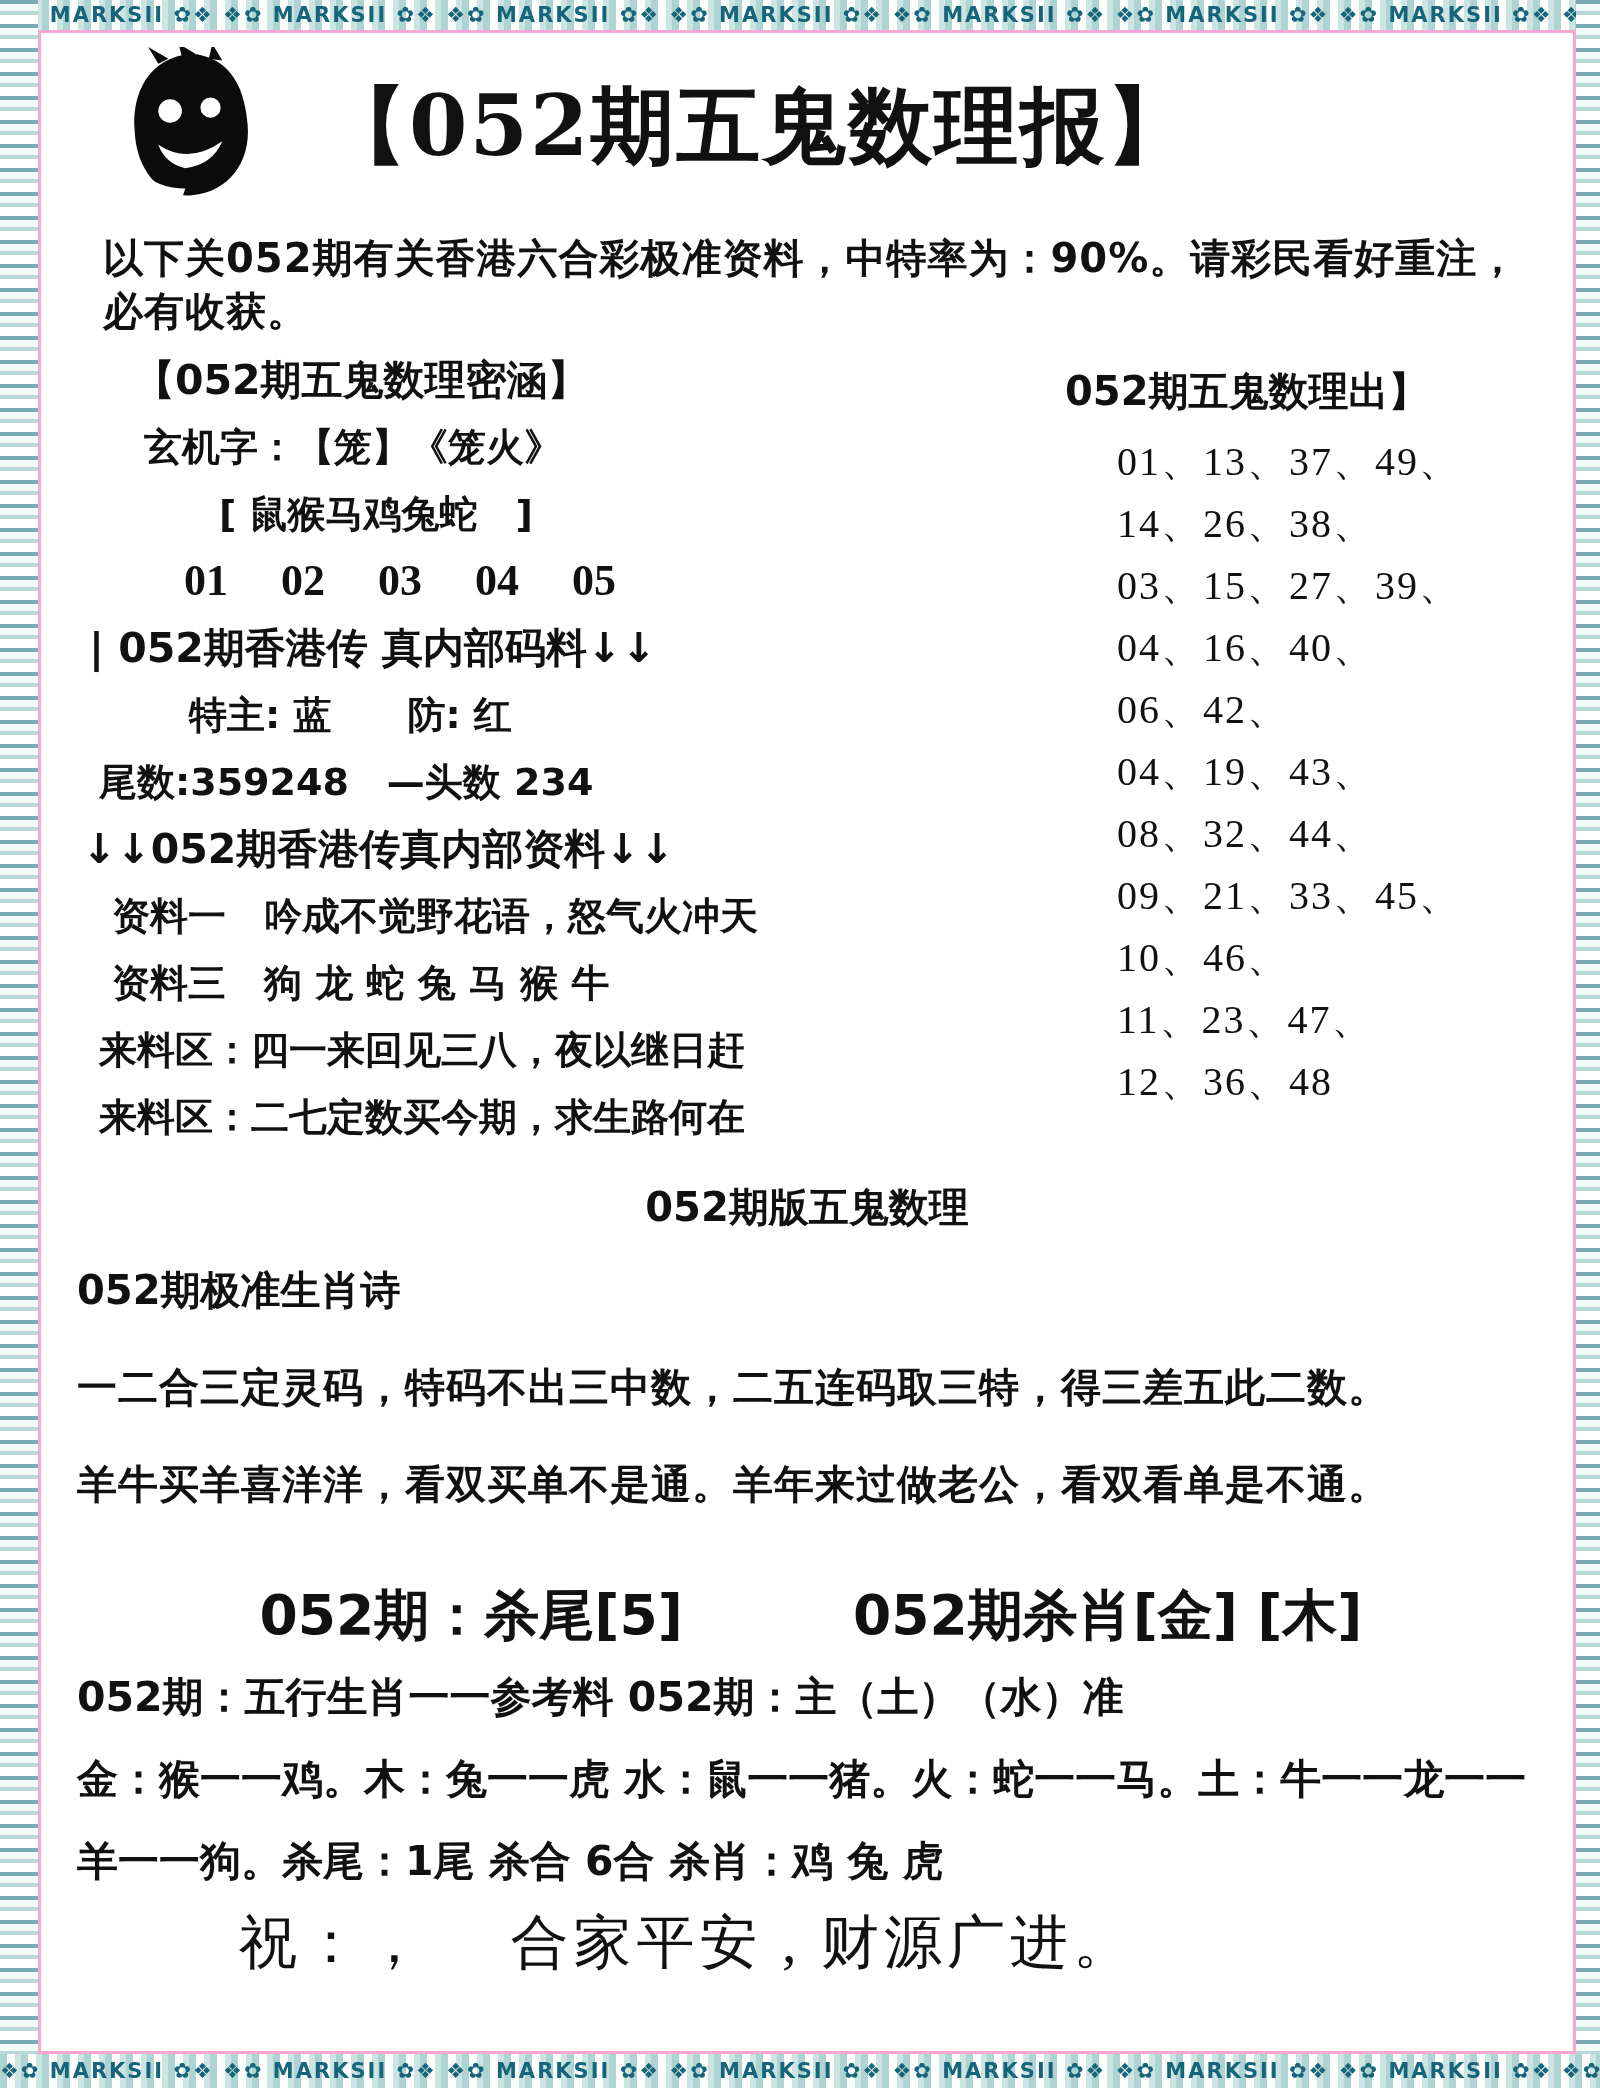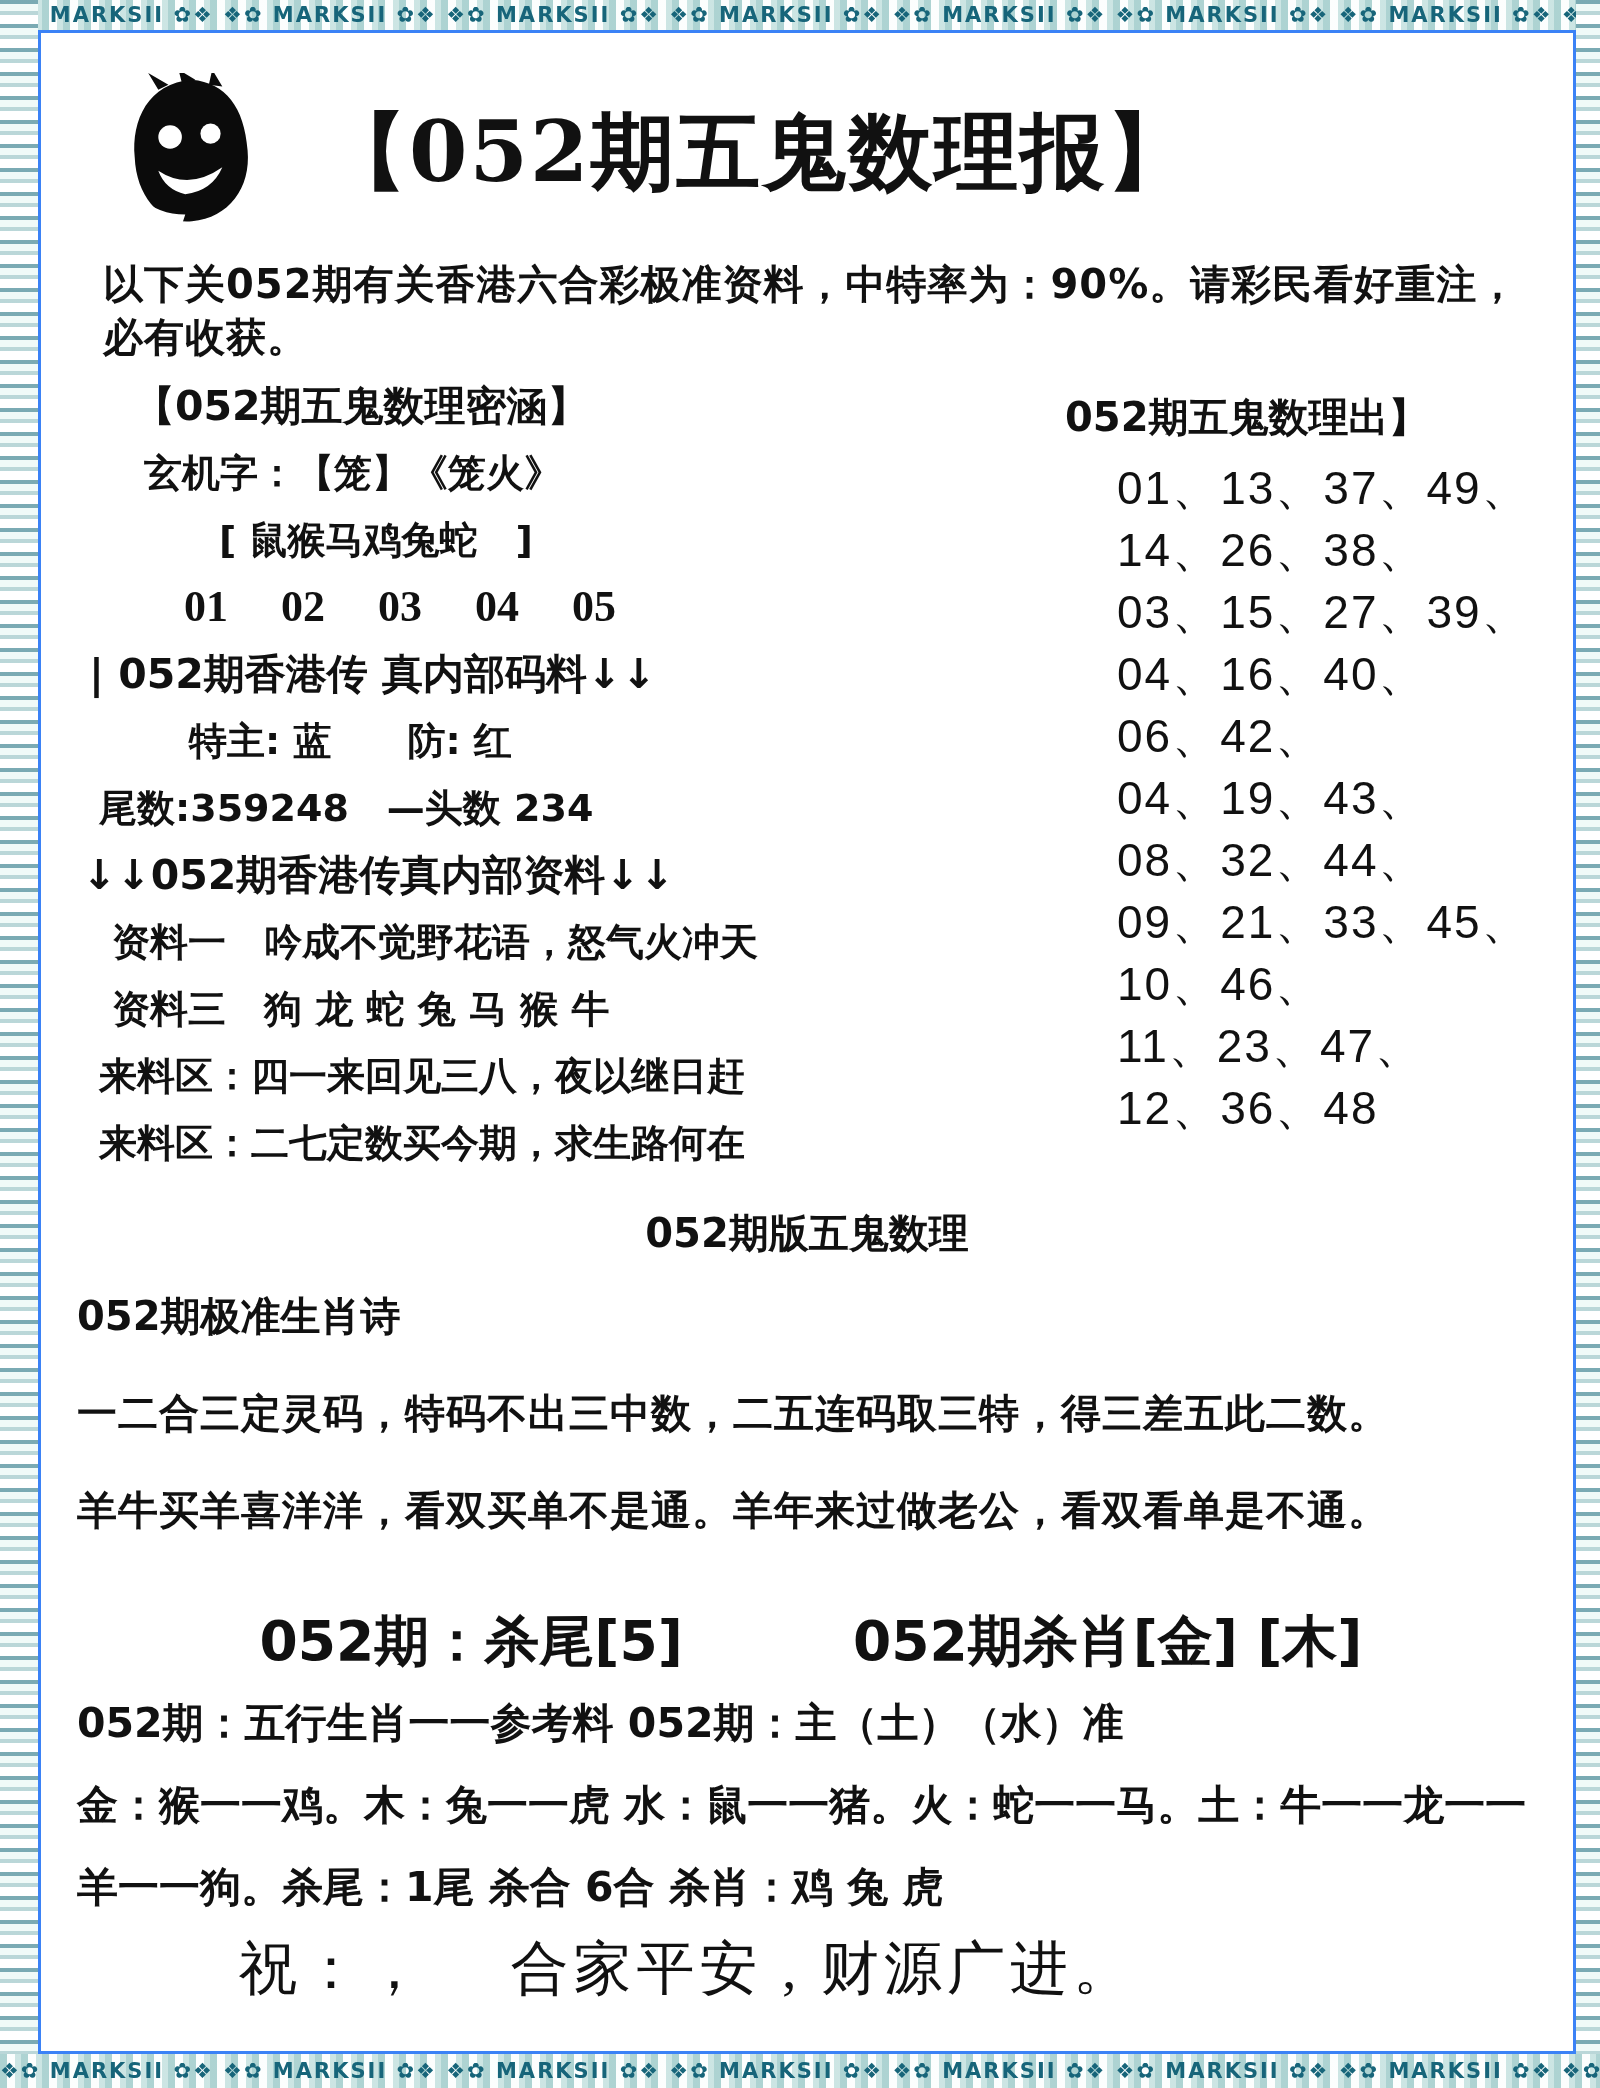--- a/index.html
+++ b/index.html
@@ -12,39 +12,39 @@
       #e4f3f1;}
   .b-top{left:0;top:0;right:0;height:30px;font-size:21px;line-height:30px;letter-spacing:2px;}
   .b-bottom{left:0;bottom:0;right:0;height:34px;font-size:21px;line-height:34px;letter-spacing:2px;}
   .b-side{top:0;bottom:0;width:38px;
     background:
       repeating-linear-gradient(180deg, rgba(23,101,122,.5) 0 4px, rgba(240,250,248,1) 4px 11px, rgba(23,101,122,.18) 11px 15px, #ffffff 15px 24px),
       #def0ed;}
   .b-left{left:0;}
   .b-right{right:0;width:24px;}
 
-  .content{position:absolute;left:38px;top:30px;right:24px;bottom:34px;border:3px solid #3b82f6;box-sizing:border-box;padding:28px 28px;overflow:hidden;background:#fff;}
+  .content{position:absolute;left:38px;top:30px;right:24px;bottom:34px;border:3px solid #f9a8d4;box-sizing:border-box;padding:2px 28px;overflow:hidden;background:#fff;}
 
   .header{display:flex;align-items:center;gap:46px;margin:12px 0 0 38px;}
   .logo{flex:0 0 auto;}
   .title{font-family:"DejaVu Serif",serif;font-size:84px;font-weight:bold;letter-spacing:2px;white-space:nowrap;}
 
   .intro{margin:26px 14px 0 34px;font-size:40px;font-weight:bold;line-height:1.32;letter-spacing:1px;}
 
   .columns{display:flex;margin-top:22px;}
   .left-col{flex:1;min-width:0;}
   .ln{font-size:38px;font-weight:bold;line-height:40px;margin-bottom:27px;white-space:nowrap;}
   .sec{font-size:41px;}
   .i13{margin-left:13px;} .i20{margin-left:20px;} .i30{margin-left:30px;} .i43{margin-left:43px;}
   .i65{margin-left:65px;} .i75{margin-left:75px;} .i115{margin-left:115px;} .i120{margin-left:120px;} .i150{margin-left:150px;}
   .numseq{word-spacing:42px;font-family:"Liberation Serif",serif;font-size:44px;}
 
   .right-col{width:480px;flex:0 0 auto;padding-top:4px;}
   .right-hdr{font-size:40px;font-weight:bold;white-space:nowrap;margin-bottom:12px;}
-  .num-row{font-family:Liberation Sans, sans-serif;font-size:46px;line-height:62px;padding-left:52px;white-space:nowrap;letter-spacing:2px;}
+  .num-row{font-family:Liberation Serif, serif;font-size:40px;line-height:62px;padding-left:52px;white-space:nowrap;letter-spacing:2px;}
 
   .version-title{text-align:center;font-size:40px;font-weight:bold;margin-top:16px;}
   .poem-title{font-size:40px;font-weight:bold;margin:28px 0 0 8px;}
   .poem{font-size:40px;font-weight:bold;margin:42px 0 0 8px;white-space:nowrap;letter-spacing:1px;}
 
   .kill1{display:flex;gap:170px;font-size:55px;font-weight:bold;margin:80px 0 0 8px;line-height:46px;white-space:nowrap;justify-content:center;}
   .kill{font-size:41px;font-weight:bold;margin:36px 0 0 8px;line-height:46px;white-space:nowrap;}
 
   .blessing{font-family:"Liberation Serif",serif;font-size:58px;margin:20px 0 0 170px;letter-spacing:5px;white-space:nowrap;}
 </style>

